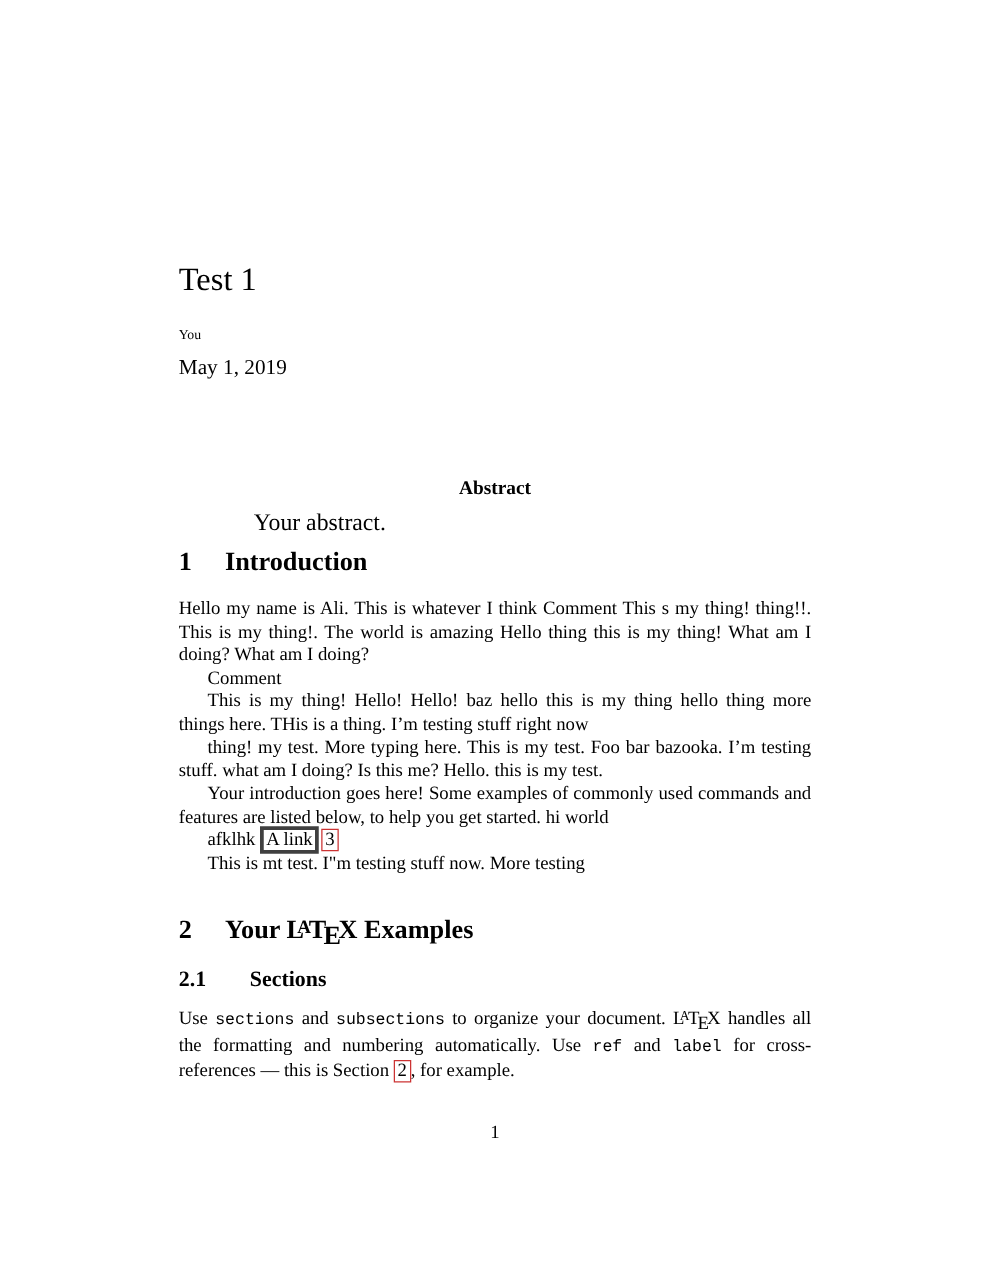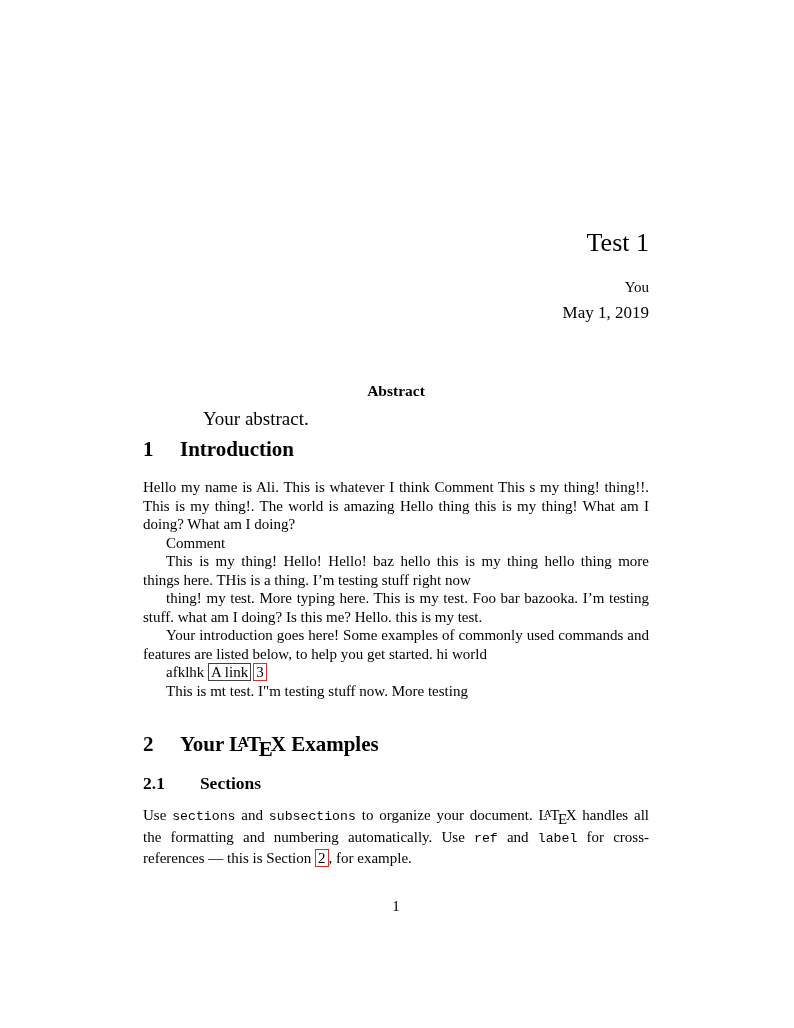--- a/index.html
+++ b/index.html
@@ -13,23 +13,23 @@
     overflow: hidden;
   }
   .content {
     position: absolute;
     left: 143px;
     width: 506px;
     top: 0;
   }
   .block { position: absolute; left: 0; width: 506px; }
 
-  .titleblock { top: 228px; text-align: right; }
+  .titleblock { top: 209px; text-align: left; }
   .doc-title  { font-size: 26px; line-height: 30px; }
-  .doc-author { font-size: 15px; line-height: 20px; margin-top: 19px; }
+  .doc-author { font-size: 11px; line-height: 20px; margin-top: 19px; }
   .doc-date   { font-size: 17px; line-height: 20px; margin-top: 6px; }
 
   .abstract { top: 382px; }
   .abstract-heading { text-align: center; font-weight: bold; font-size: 15.5px; line-height: 18px; }
   .abstract-body { margin: 10px 60px 0 60px; font-size: 19px; line-height: 18.5px; }
 
   h1.sec, h2.sec {
     position: absolute; left: 0; width: 506px;
     font-size: 21px; line-height: 24px; font-weight: bold; margin: 0;
   }
@@ -44,21 +44,21 @@
 
   .bodytext { top: 478px; font-size: 15px; line-height: 18.5px; text-align: justify; }
   .bodytext p { margin: 0; }
   .bodytext p.indent { text-indent: 23px; }
   .p8wrap { top: 804px; font-size: 15px; line-height: 18.5px; text-align: justify; }
   .p8wrap p { margin: 0; }
 
   .tt { font-family: "Liberation Mono", monospace; font-size: 13.2px; }
 
   .link-box {
-    border: 1px solid #404040;
+    border: 3px solid #404040;
     padding: 0 2px;
     color: #000;
     text-decoration: none;
     cursor: pointer;
   }
   .ref-box {
     border: 1px solid #cc3333;
     padding: 0 2px;
     margin-left: 2px;
     cursor: pointer;

